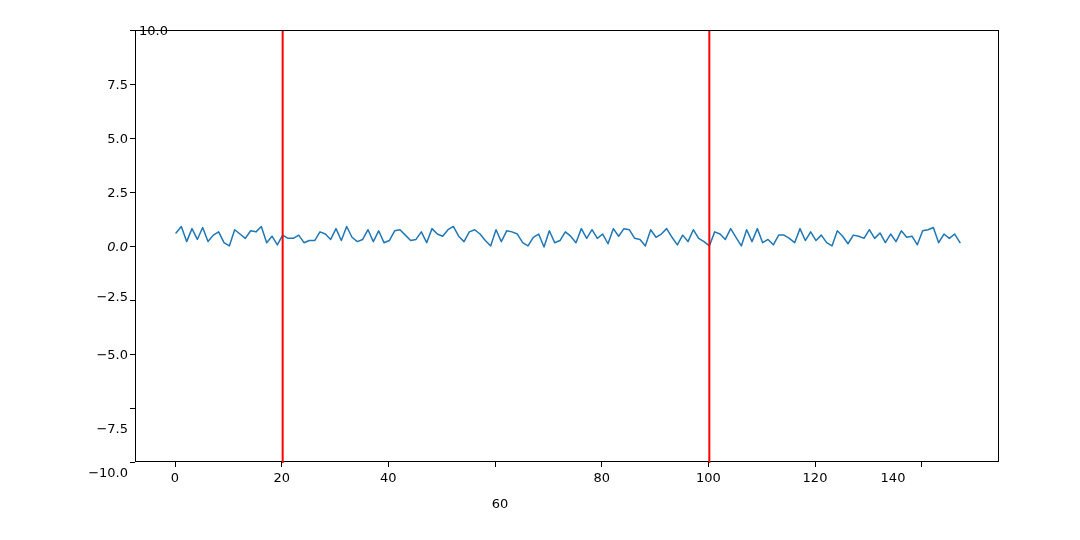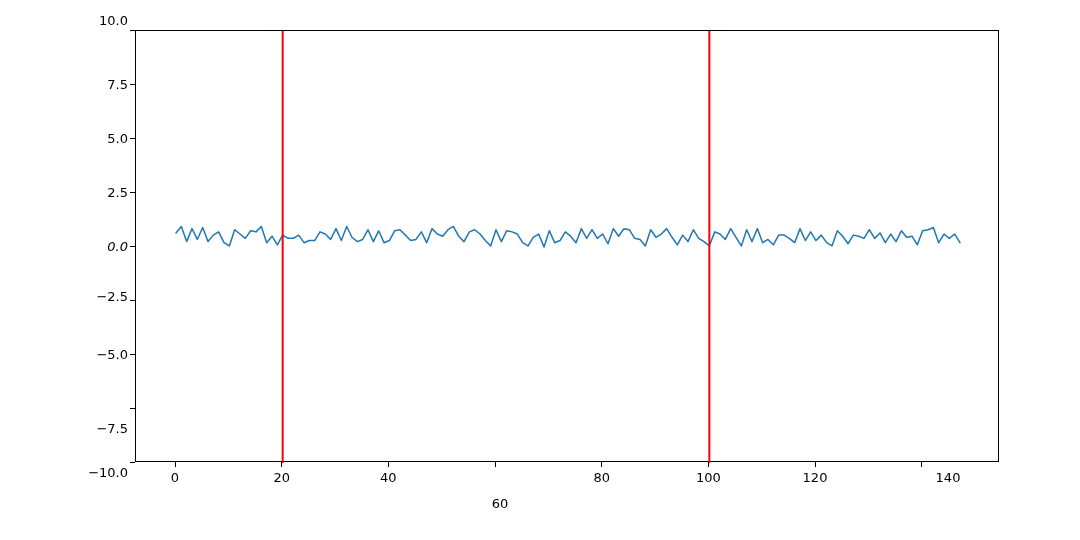--- a/index.html
+++ b/index.html
@@ -91,31 +91,31 @@
     </svg>
   </div>
 
   <div class="tick-label-x" id="xt0" style="left: 175px;">0</div>
   <div class="tick-label-x" id="xt1" style="left: 281.667px;">20</div>
   <div class="tick-label-x" id="xt2" style="left: 388.333px;">40</div>
   <div class="tick-label-x" id="xt3" style="left: 500px; margin-top: 26px;">60</div>
   <div class="tick-label-x" id="xt4" style="left: 601.667px;">80</div>
   <div class="tick-label-x" id="xt5" style="left: 708.333px; text-align: right;">100</div>
   <div class="tick-label-x" id="xt6" style="left: 815px;">120</div>
-  <div class="tick-label-x" id="xt7" style="left: 948px;">140</div>
+  <div class="tick-label-x" id="xt7" style="left: 893px;">140</div>
 
   <div class="tick-label-y" id="yt0" style="top: 462px; margin-top: 10px;">−10.0</div>
   <div class="tick-label-y" id="yt1" style="top: 428px; text-align: center;">−7.5</div>
   <div class="tick-label-y" id="yt2" style="top: 354px;">−5.0</div>
   <div class="tick-label-y" id="yt3" style="top: 296px;">−2.5</div>
   <div class="tick-label-y" id="yt4" style="top: 246px; font-style: italic;">0.0</div>
   <div class="tick-label-y" id="yt5" style="top: 192px;">2.5</div>
   <div class="tick-label-y" id="yt6" style="top: 138px;">5.0</div>
   <div class="tick-label-y" id="yt7" style="top: 84px;">7.5</div>
-  <div class="tick-label-y" id="yt8" style="top: 20px;">10.0</div>
+  <div class="tick-label-y" id="yt8" style="top: 30px; margin-left: 40px;">10.0</div>
 
   <div id="xtick-marks">
       <div class="tick-mark-x" style="left: 174.5px;"></div>
       <div class="tick-mark-x" style="left: 281.167px;"></div>
       <div class="tick-mark-x" style="left: 387.833px;"></div>
       <div class="tick-mark-x" style="left: 494.5px;"></div>
       <div class="tick-mark-x" style="left: 601.167px;"></div>
       <div class="tick-mark-x" style="left: 707.833px;"></div>
       <div class="tick-mark-x" style="left: 814.5px;"></div>
       <div class="tick-mark-x" style="left: 921.167px;"></div>

